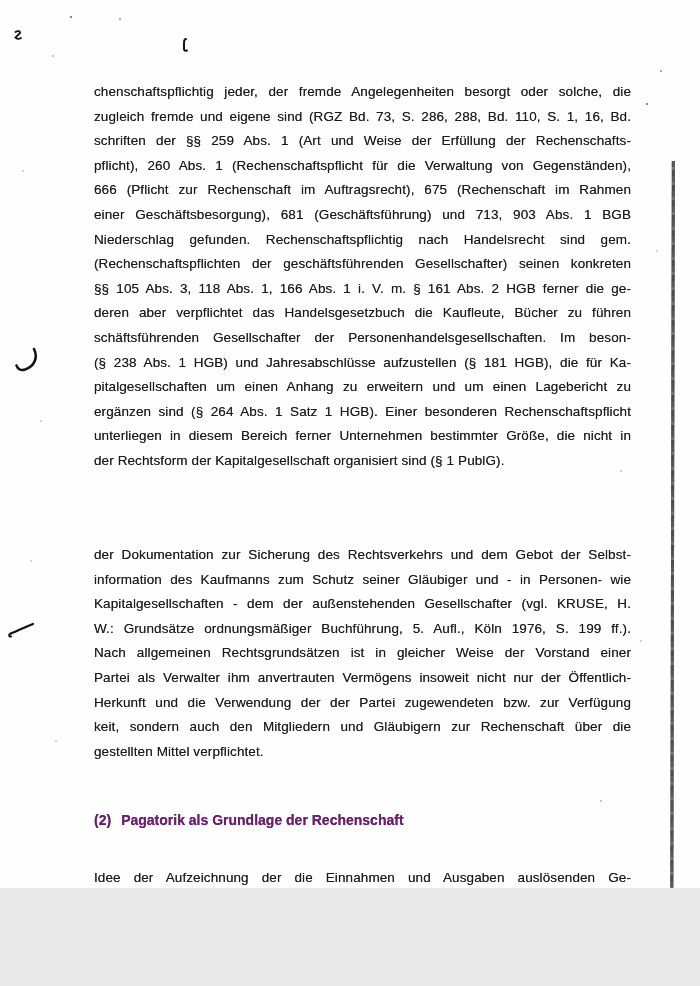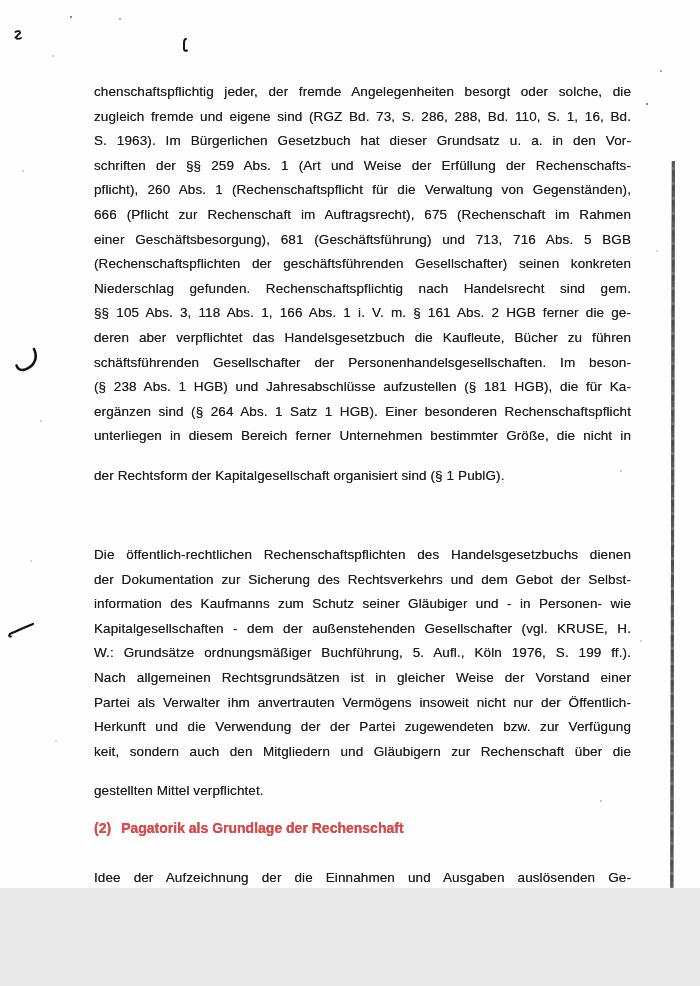--- a/index.html
+++ b/index.html
@@ -13,28 +13,27 @@
     color:#1a1a1a;font-size:13.5px;line-height:24.6px;
     text-shadow:0 0 0.5px rgba(25,25,25,0.65);
     letter-spacing:0.1px;
   }
   .line{
     text-align:justify;
     text-align-last:justify;
     height:24.6px;
     white-space:normal;
   }
-  .line.end{text-align-last:left;margin-top:15px;}
+  .line.end{text-align-last:left;}
   #p1{top:80px;}
   #p2{top:543px;}
   #heading{
     position:absolute;left:94px;top:812px;width:537px;
-    color:#ef4444;font-size:14px;font-weight:bold;
+    color:#701a75;font-size:14px;font-weight:bold;
     text-shadow:0 0 0.5px rgba(20,20,20,0.7);
-    margin-top:8px;
   }
   #heading .hnum{margin-right:10px;}
   #p3{top:866px;}
   #pageno{
     position:absolute;left:6px;top:925px;width:700px;
     text-align:center;
     font-family:"Liberation Serif",serif;
     font-size:14.5px;color:#141414;
   }
   #pageno-dash{
@@ -89,42 +88,41 @@
   <svg id="artifact-squiggle" width="9" height="11" viewBox="0 0 9 11">
     <path d="M1.5,2 C3.5,0.5 6.5,1 6,3 L1.5,7.5 C3,9 5.5,9 7,8" fill="none" stroke="#161616" stroke-width="1.8" stroke-linecap="round"></path>
   </svg>
   <svg id="artifact-tmark" width="8" height="14" viewBox="0 0 8 14">
     <path d="M5,1 C3.5,1 3,2.5 3,5 L3,11 C3,12.5 4.5,13 6,12.5" fill="none" stroke="#141414" stroke-width="2" stroke-linecap="round"></path>
   </svg>
 
   <div class="textblock" id="p1">
     <div class="line">chenschaftspflichtig jeder, der fremde Angelegenheiten besorgt oder solche, die</div>
     <div class="line">zugleich fremde und eigene sind (RGZ Bd. 73, S. 286, 288, Bd. 110, S. 1, 16, Bd.</div>
-    <div class="line">S. 1963). Im Bürgerlichen Gesetzbuch hat dieser Grundsatz u. a. in den Vor-</div>
     <div class="line">schriften der §§ 259 Abs. 1 (Art und Weise der Erfüllung der Rechenschafts-</div>
     <div class="line">pflicht), 260 Abs. 1 (Rechenschaftspflicht für die Verwaltung von Gegenständen),</div>
     <div class="line">666 (Pflicht zur Rechenschaft im Auftragsrecht), 675 (Rechenschaft im Rahmen</div>
-    <div class="line">einer Geschäftsbesorgung), 681 (Geschäftsführung) und 713, 716 Abs. 5 BGB</div>
+    <div class="line">einer Geschäftsbesorgung), 681 (Geschäftsführung) und 713, 903 Abs. 1 BGB</div>
+    <div class="line">Niederschlag gefunden. Rechenschaftspflichtig nach Handelsrecht sind gem.</div>
     <div class="line">(Rechenschaftspflichten der geschäftsführenden Gesellschafter) seinen konkreten</div>
-    <div class="line">Niederschlag gefunden. Rechenschaftspflichtig nach Handelsrecht sind gem.</div>
     <div class="line">§§ 105 Abs. 3, 118 Abs. 1, 166 Abs. 1 i. V. m. § 161 Abs. 2 HGB ferner die ge-</div>
     <div class="line">deren aber verpflichtet das Handelsgesetzbuch die Kaufleute, Bücher zu führen</div>
     <div class="line">schäftsführenden Gesellschafter der Personenhandelsgesellschaften. Im beson-</div>
     <div class="line">(§ 238 Abs. 1 HGB) und Jahresabschlüsse aufzustellen (§ 181 HGB), die für Ka-</div>
+    <div class="line">pitalgesellschaften um einen Anhang zu erweitern und um einen Lagebericht zu</div>
     <div class="line">ergänzen sind (§ 264 Abs. 1 Satz 1 HGB). Einer besonderen Rechenschaftspflicht</div>
     <div class="line">unterliegen in diesem Bereich ferner Unternehmen bestimmter Größe, die nicht in</div>
     <div class="line end">der Rechtsform der Kapitalgesellschaft organisiert sind (§ 1 PublG).</div>
   </div>
 
   <svg class="mark" id="hook-mark" width="24" height="28" viewBox="0 0 24 28">
     <path d="M19,2 C23,10 20,19 10,22.5 C6,23.8 2.5,22 1.5,18.5" fill="none" stroke="#121212" stroke-width="2.6" stroke-linecap="round"></path>
   </svg>
 
   <div class="textblock" id="p2">
-    <div class="line">Die öffentlich-rechtlichen Rechenschaftspflichten des Handelsgesetzbuchs dienen</div>
     <div class="line">der Dokumentation zur Sicherung des Rechtsverkehrs und dem Gebot der Selbst-</div>
     <div class="line">information des Kaufmanns zum Schutz seiner Gläubiger und - in Personen- wie</div>
     <div class="line">Kapitalgesellschaften - dem der außenstehenden Gesellschafter (vgl. KRUSE, H.</div>
     <div class="line">W.: Grundsätze ordnungsmäßiger Buchführung, 5. Aufl., Köln 1976, S. 199 ff.).</div>
     <div class="line">Nach allgemeinen Rechtsgrundsätzen ist in gleicher Weise der Vorstand einer</div>
     <div class="line">Partei als Verwalter ihm anvertrauten Vermögens insoweit nicht nur der Öffentlich-</div>
     <div class="line">Herkunft und die Verwendung der der Partei zugewendeten bzw. zur Verfügung</div>
     <div class="line">keit, sondern auch den Mitgliedern und Gläubigern zur Rechenschaft über die</div>
     <div class="line end">gestellten Mittel verpflichtet.</div>
   </div>

